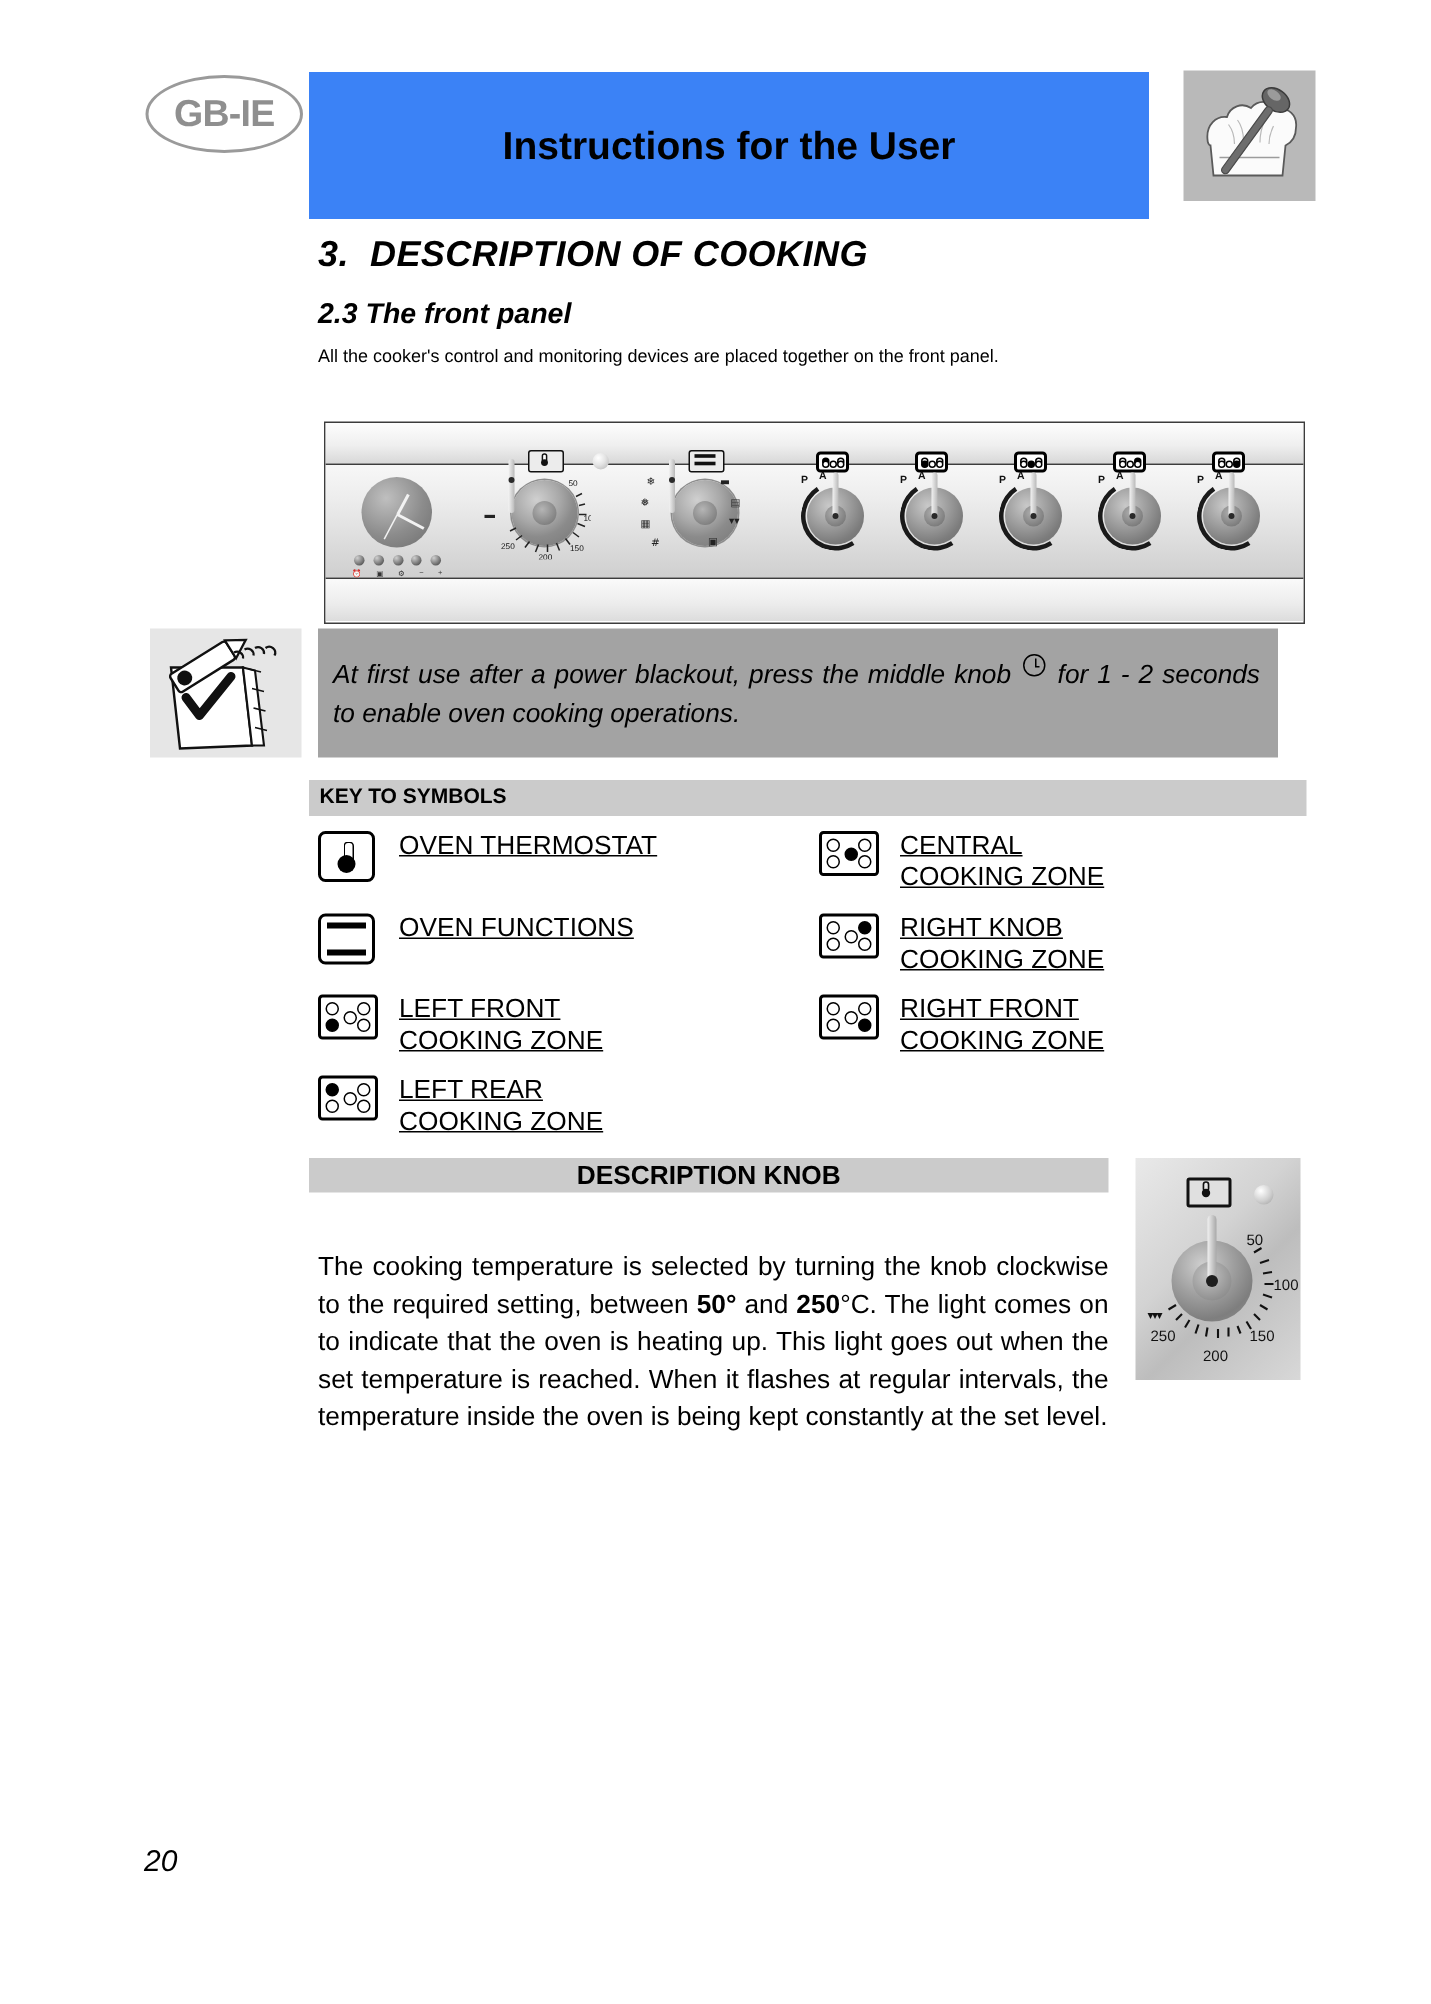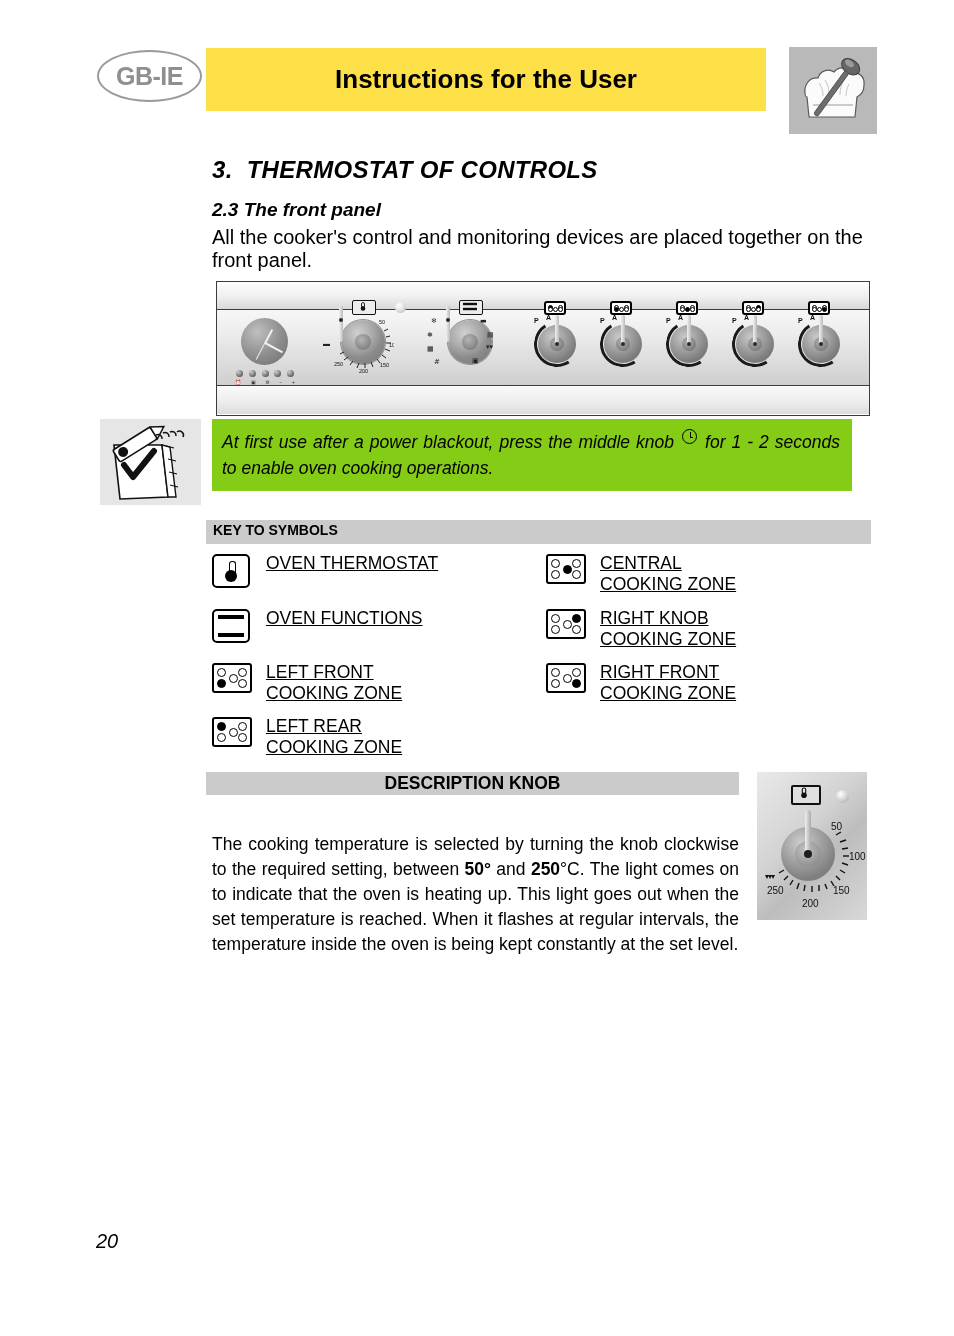--- a/index.html
+++ b/index.html
@@ -32,22 +32,22 @@
     align-items: center;
     justify-content: center;
     font-size: 25px;
     font-weight: bold;
     color: #8f8f8f;
     letter-spacing: -0.5px;
   }
   #header-bar {
     position: absolute;
     left: 206px; top: 48px;
-    width: 560px; height: 63px;
-    background: #fde047;
+    width: 560px; height: 98px;
+    background: #3b82f6;
     display: flex;
     align-items: center;
     justify-content: center;
   }
   #header-title {
     font-size: 26px;
     font-weight: bold;
     color: #000;
   }
   #chef-icon-box {
@@ -73,21 +73,21 @@
     position: absolute;
     left: 212px; top: 199px;
     font-size: 19px;
     font-style: italic;
     font-weight: bold;
   }
   #intro-paragraph {
     position: absolute;
     left: 212px; top: 226px;
     width: 668px;
-    font-size: 20px;
+    font-size: 12px;
     line-height: 23px;
   }
 
   
   #front-panel {
     position: absolute;
     left: 216px; top: 281px;
     width: 652px; height: 133px;
     border: 1px solid #3c3c3c;
     background: #ffffff;
@@ -256,22 +256,22 @@
   }
   #note-icon-cell {
     position: absolute;
     left: 0; top: 0;
     width: 101px; height: 86px;
     background: #e6e6e6;
   }
   #note-text-cell {
     position: absolute;
     left: 112px; top: 0;
-    width: 640px; height: 72px;
-    background: #84cc16;
+    width: 640px; height: 86px;
+    background: #a3a3a3;
     display: flex;
     align-items: center;
   }
   #note-text {
     padding: 0 12px 0 10px;
     font-size: 17.5px;
     font-style: italic;
     line-height: 26px;
     text-align: justify;
     text-justify: inter-word;
@@ -492,21 +492,21 @@
       <g transform="rotate(36 44 44)">
         <ellipse cx="44" cy="14" rx="10" ry="7" fill="#666" stroke="#3c3c3c" stroke-width="1"></ellipse>
         <ellipse cx="41" cy="12" rx="5" ry="3" fill="#9b9b9b"></ellipse>
         <rect x="41.6" y="20" width="5" height="54" rx="2.5" fill="#6d6d6d" stroke="#4a4a4a" stroke-width="0.8"></rect>
       </g>
     </svg>
   </div>
 </div>
 
 <div id="section-title">
-  <span class="num">3.</span><span>THERMOSTAT OF CONTROLS</span>
+  <span class="num">3.</span><span>DESCRIPTION OF COOKING</span>
 </div>
 
 <div id="subsection-title">2.3 The front panel</div>
 
 <div id="intro-paragraph">All the cooker's control and monitoring devices are placed together on the front panel.</div>
 
 <div id="front-panel">
   <div class="panel-strip-top"></div>
   <div class="panel-strip-mid"></div>
   <div class="panel-strip-bot"></div>

